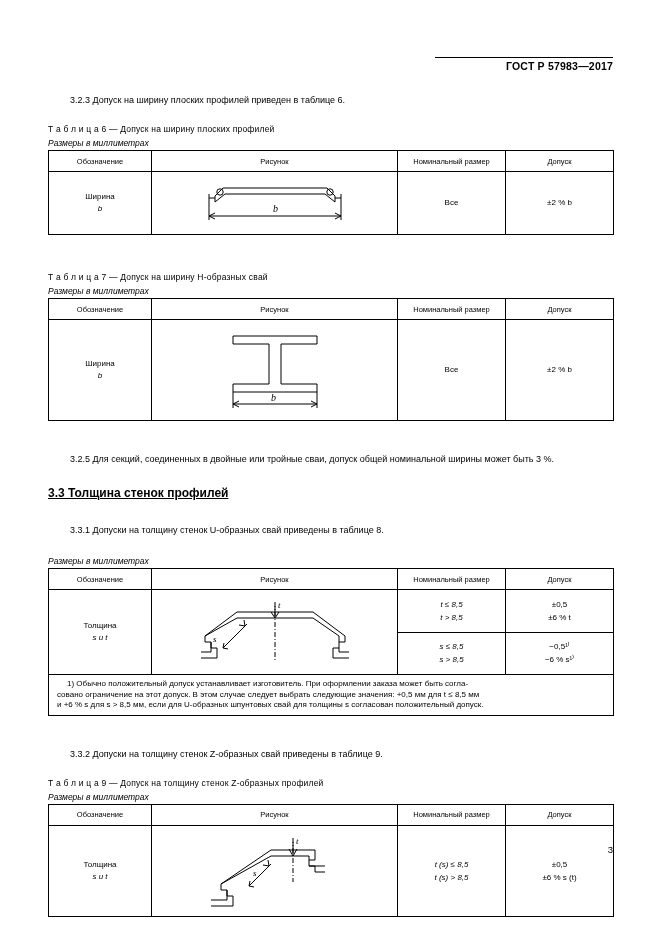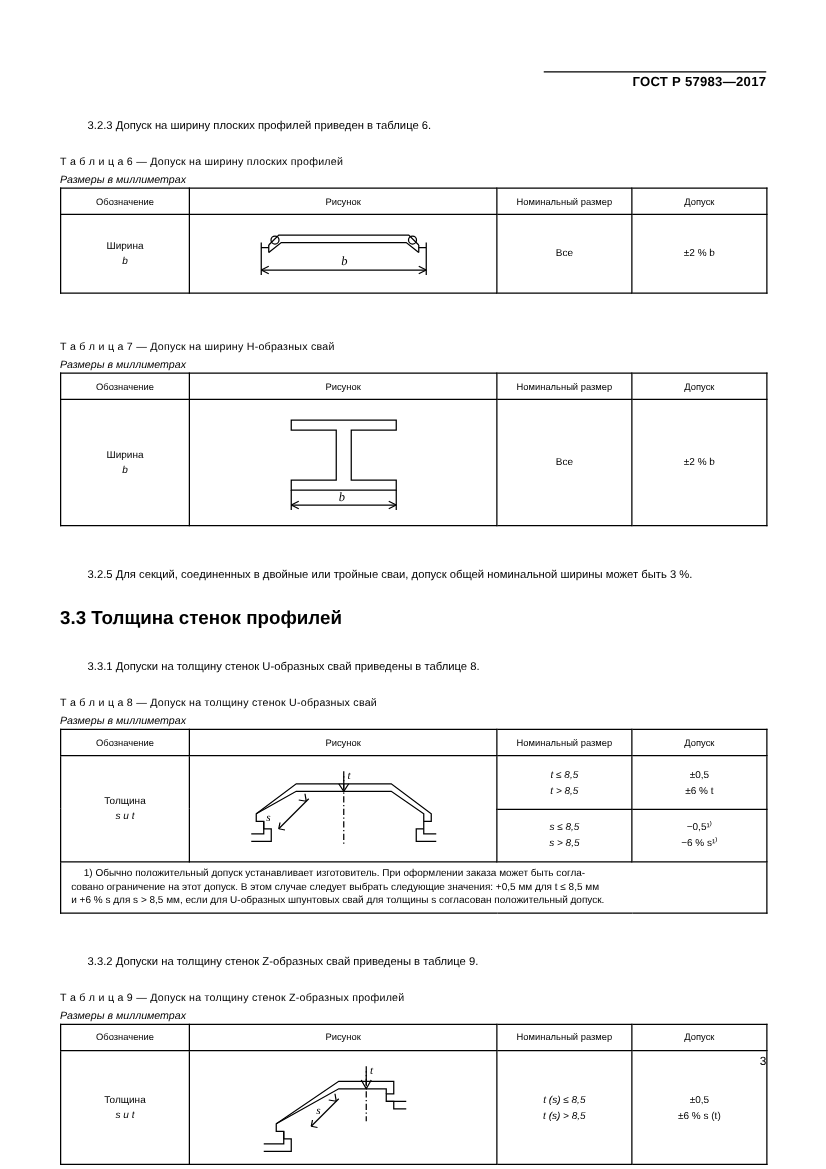--- a/index.html
+++ b/index.html
@@ -93,22 +93,23 @@
   .figcell { padding: 6px 4px; }
   .notecell {
     text-align: left !important;
     font-size: 7.5px;
     line-height: 10.5px;
     padding: 4px 6px 4px 8px !important;
   }
   .notecell .ind { text-indent: 10px; display: block; }
   .sec-head {
     font-weight: bold;
-    font-size: 15px;
+    font-size: 12px;
     margin: 0;
+    text-decoration: underline;
   }
   .pagenum {
     position: absolute;
     right: 48px;
     bottom: 80px;
     font-size: 9.5px;
   }
   svg { display: block; margin: 0 auto; }
   .two-line { line-height: 13px; margin-top: 42px; }
 </style>
@@ -220,21 +221,20 @@
 
     <div class="spacer20"></div>
     <p class="para">3.2.5 Для секций, соединенных в двойные или тройные сваи, допуск общей номинальной ширины может быть 3 %.</p>
     <div class="spacer20"></div>
 
     <p class="sec-head">3.3 Толщина стенок профилей</p>
     <div class="spacer12"></div>
     <p class="para">3.3.1 Допуски на толщину стенок U-образных свай приведены в таблице 8.</p>
     <div class="spacer16"></div>
 
-    <p class="tcaption">Т а б л и ц а   8 — Допуск на толщину стенок U-образных свай</p>
     <p class="units">Размеры в миллиметрах</p>
 
     <table class="spec">
       <colgroup>
           <col class="col1">
           <col class="col2">
           <col class="col3">
           <col class="col4">
         </colgroup>
       <thead>

